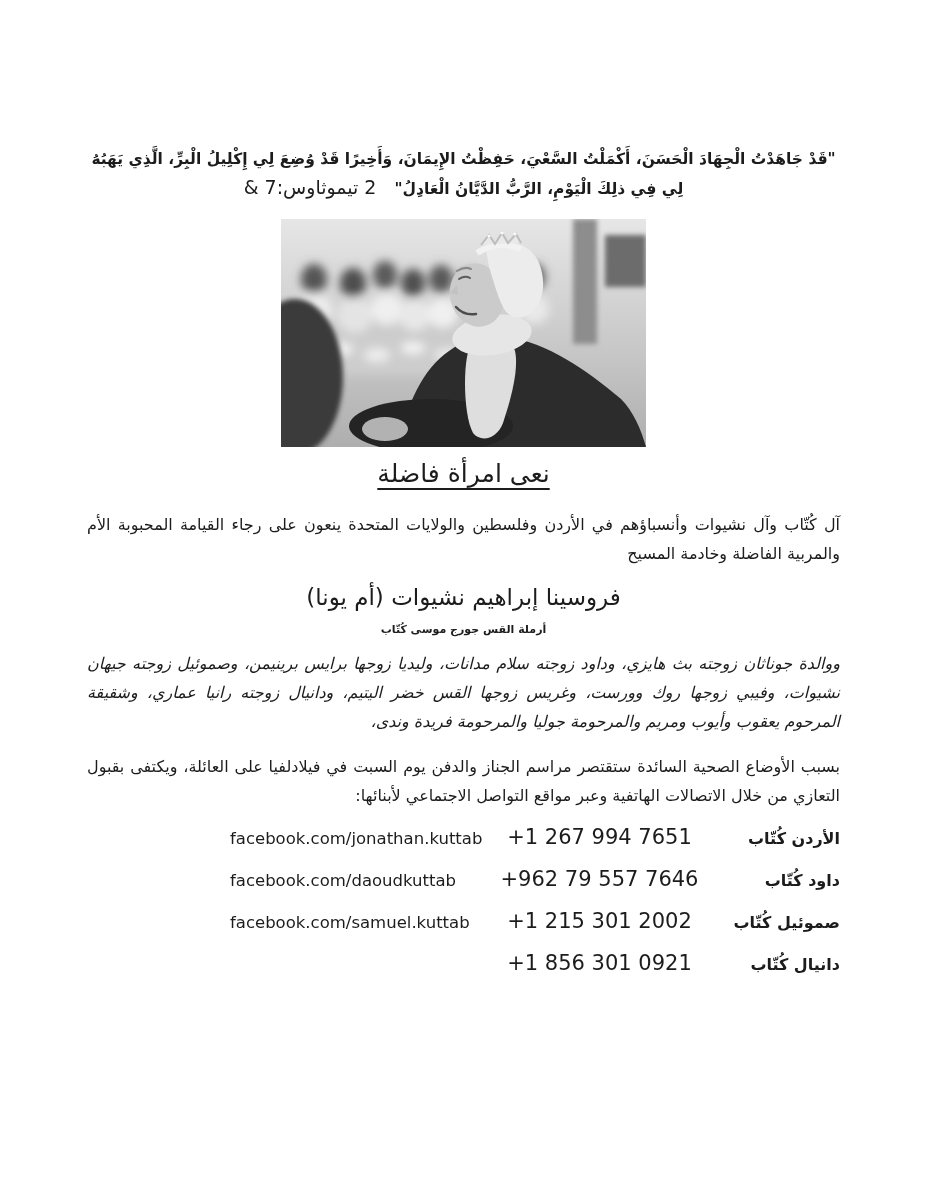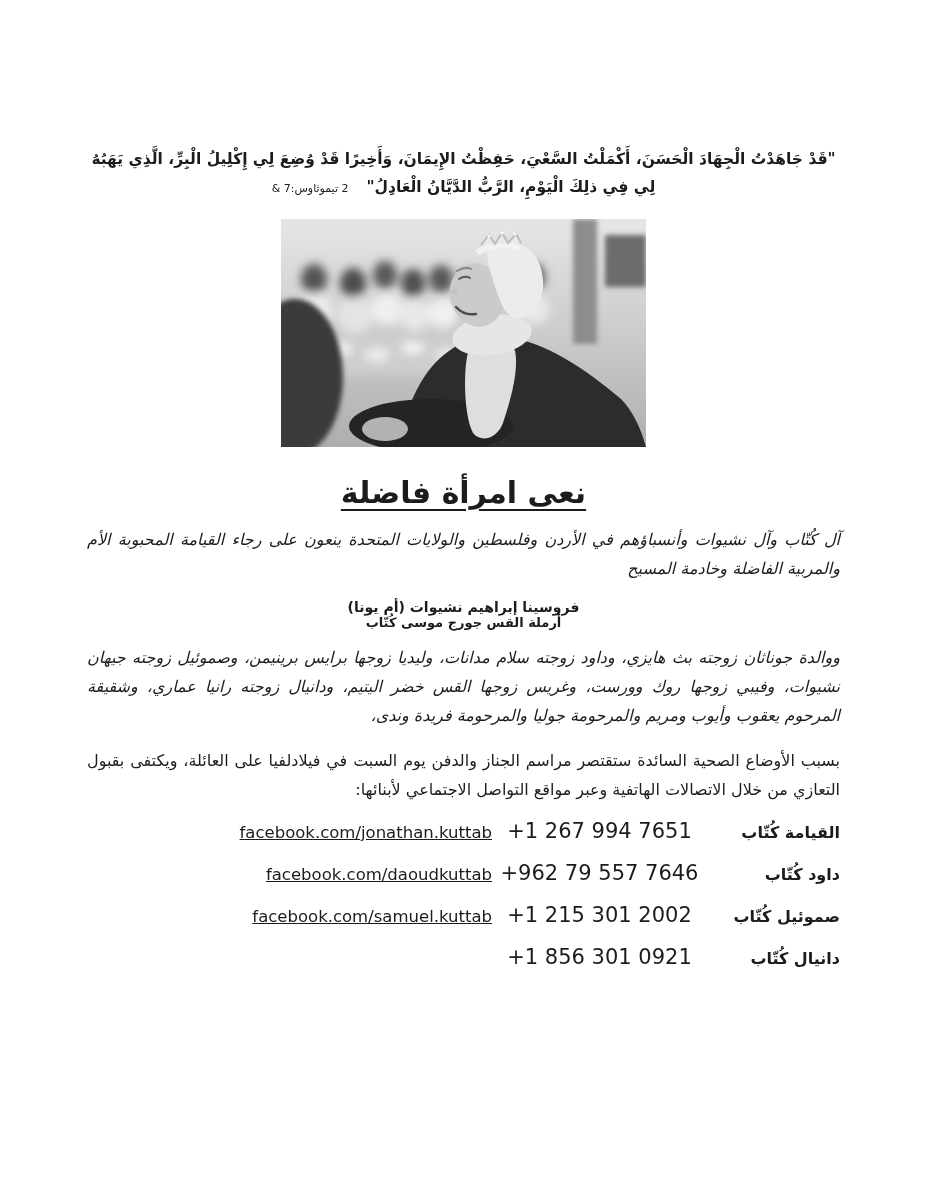--- a/index.html
+++ b/index.html
@@ -15,68 +15,69 @@
   .content{padding:145px 87px 0 87px;}
 
   .quote{
     text-align:center;
     font-weight:bold;
     font-size:15.5px;
     line-height:28px;
   }
   .quote-ref{
     font-weight:normal;
-    font-size:11px;
+    font-size:19px;
     margin-inline-start:18px;
     white-space:nowrap;
   }
 
   .photo-wrap{display:flex;justify-content:center;margin-top:16px;}
   .photo{width:365px;height:228px;display:block;background:#c9c9c9;}
 
   .doc-title{
     text-align:center;
-    font-size:30px;
-    font-weight:bold;
-    margin-top:28px;
+    font-size:25px;
+    font-weight:normal;
+    margin-top:12px;
   }
   .doc-title .u{
     text-decoration:underline;
     text-decoration-thickness:2px;
     text-underline-offset:6px;
   }
 
   .para{
     font-size:16px;
     line-height:29px;
     text-align:justify;
   }
-  .p1{margin-top:15px;font-style:italic;}
+  .p1{margin-top:22px;}
   .p2{margin-top:13px;font-style:italic;}
   .p3{margin-top:13px;}
   .p4{margin-top:8px;}
 
   .name-line{
     margin-top:6px;
     text-align:center;
-    font-size:14px;
-    font-weight:bold;
+    font-size:23px;
+    font-weight:normal;
   }
   .subtitle-line{
+    margin-top:13px;
     text-align:center;
-    font-size:13px;
+    font-size:11px;
     font-weight:bold;
   }
 
   .contacts{margin-top:14px;}
   .contact-row{display:flex;align-items:baseline;line-height:23px;}
   .contact-row + .contact-row{margin-top:18px;}
   .c-name{width:133px;font-weight:bold;font-size:16px;text-align:right;}
   .c-phone{width:215px;direction:ltr;text-align:center;font-size:21px;}
-  .c-fb{width:262px;direction:ltr;text-align:right;font-size:16.5px;text-decoration:underline;}
+  .c-fb{width:262px;direction:ltr;font-size:16.5px;}
 </style>
 </head>
 <body>
 
 <div class="page">
   <div class="content">
 
     <div class="quote">
       <span>"قَدْ جَاهَدْتُ الْجِهَادَ الْحَسَنَ، أَكْمَلْتُ السَّعْيَ، حَفِظْتُ الإِيمَانَ، وَأَخِيرًا قَدْ وُضِعَ لِي إِكْلِيلُ الْبِرِّ، الَّذِي يَهَبُهُ لِي فِي ذلِكَ الْيَوْمِ، الرَّبُّ الدَّيَّانُ الْعَادِلُ"</span><span class="quote-ref">2 تيموثاوس:7 &amp;</span>
     </div>
@@ -146,21 +147,21 @@
     <p class="para p1">آل كُتّاب وآل نشيوات وأنسباؤهم في الأردن وفلسطين والولايات المتحدة ينعون على رجاء القيامة المحبوبة الأم والمربية الفاضلة وخادمة المسيح</p>
 
     <div class="name-line">فروسينا إبراهيم نشيوات (أم يونا)</div>
     <div class="subtitle-line">أرملة القس جورج موسى كُتّاب</div>
 
     <p class="para p2">ووالدة جوناثان زوجته بث هايزي، وداود زوجته سلام مدانات، وليديا زوجها برايس برينيمن، وصموئيل زوجته جيهان نشيوات، وفيبي زوجها روك وورست، وغريس زوجها القس خضر اليتيم، ودانيال زوجته رانيا عماري، وشقيقة المرحوم يعقوب وأيوب ومريم والمرحومة جوليا والمرحومة فريدة وندى،</p>
     <p class="para p4">بسبب الأوضاع الصحية السائدة ستقتصر مراسم الجناز والدفن يوم السبت في فيلادلفيا على العائلة، ويكتفى بقبول التعازي من خلال الاتصالات الهاتفية وعبر مواقع التواصل الاجتماعي لأبنائها:</p>
 
     <div class="contacts">
       <div class="contact-row">
-        <div class="c-name">القيامة كُتّاب</div>
+        <div class="c-name">الأردن كُتّاب</div>
         <div class="c-phone">+1 267 994 7651</div>
         <div class="c-fb">facebook.com/jonathan.kuttab</div>
       </div>
       <div class="contact-row">
         <div class="c-name">داود كُتّاب</div>
         <div class="c-phone">+962 79 557 7646</div>
         <div class="c-fb">facebook.com/daoudkuttab</div>
       </div>
       <div class="contact-row">
         <div class="c-name">صموئيل كُتّاب</div>

